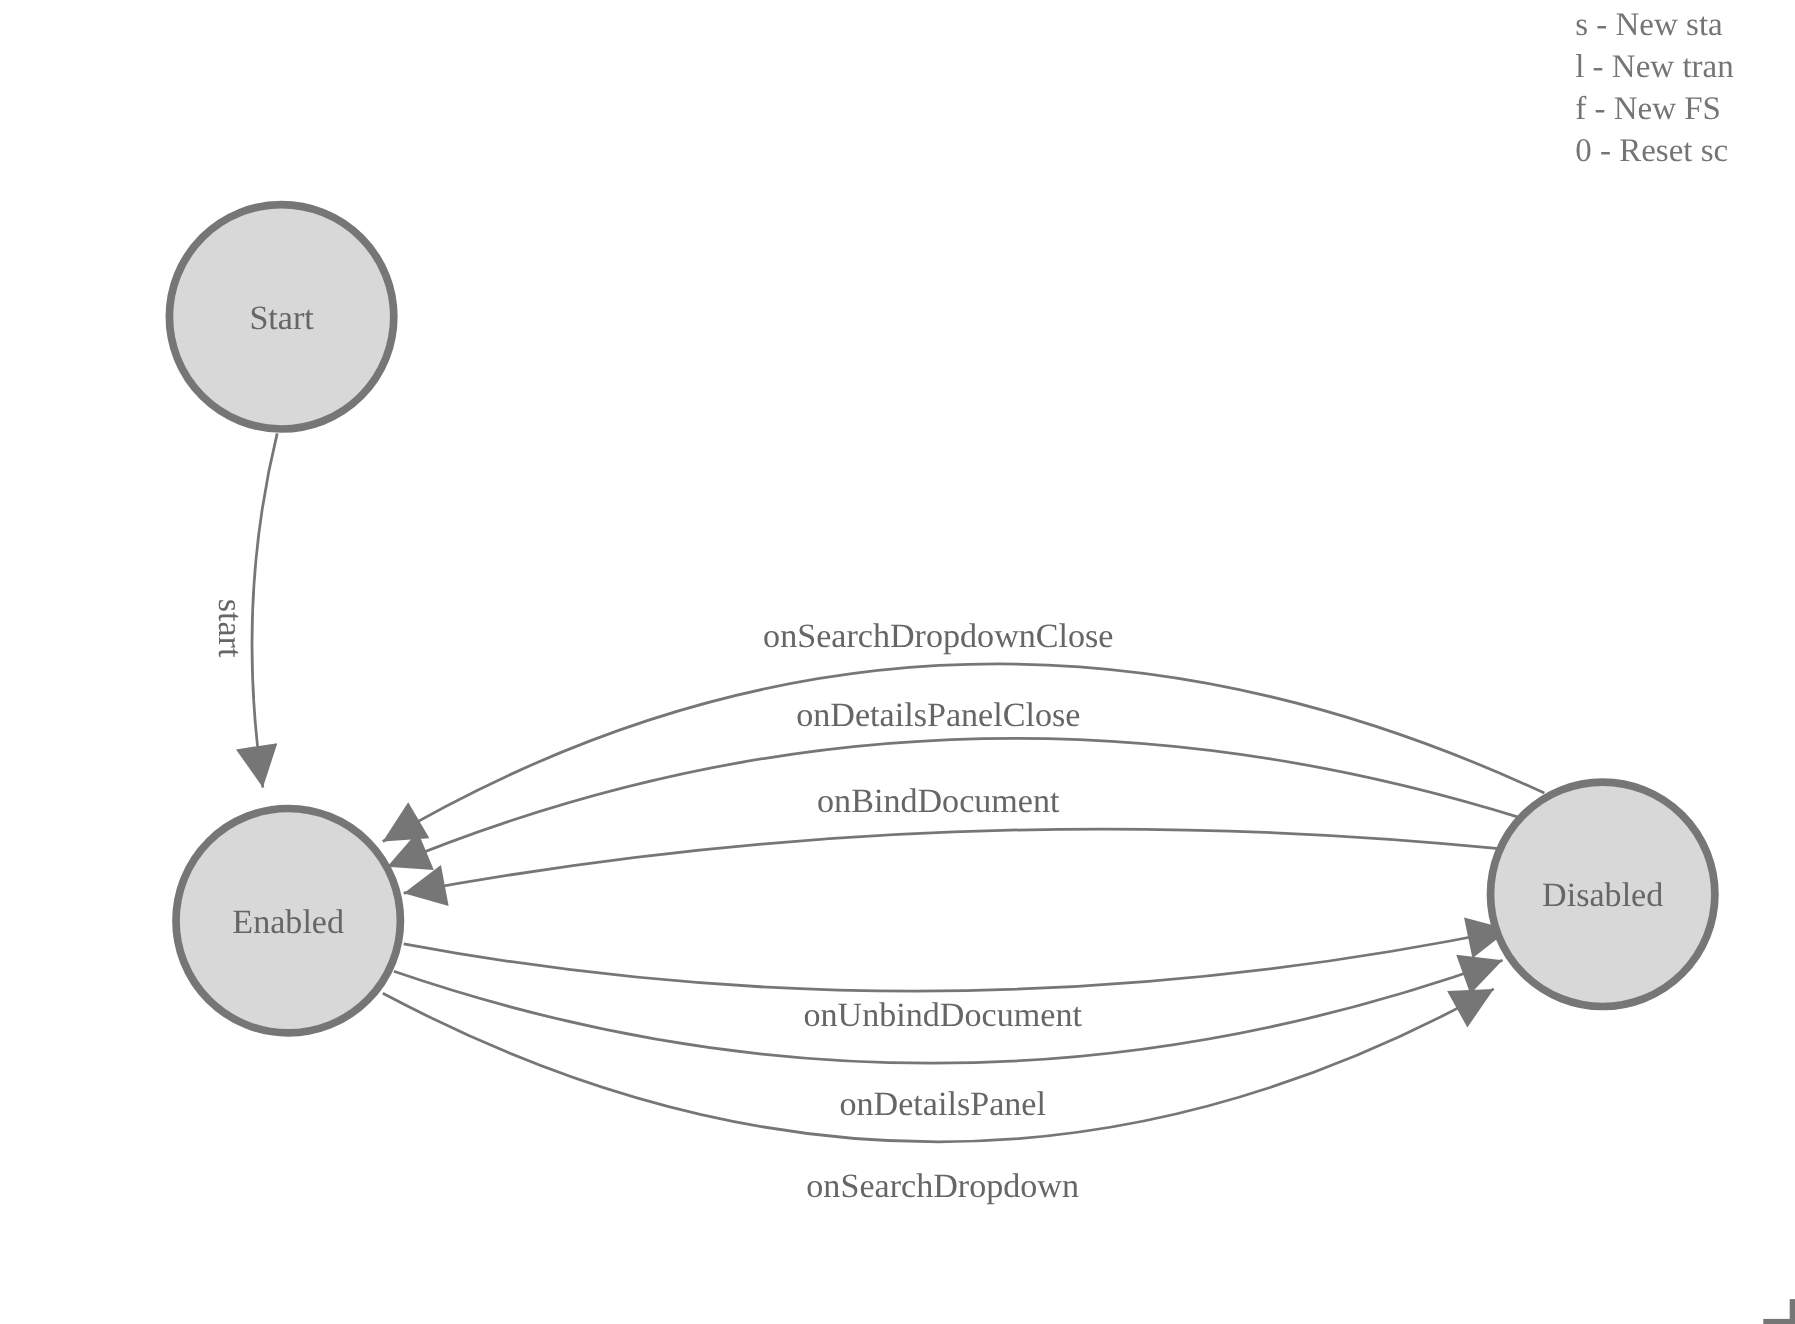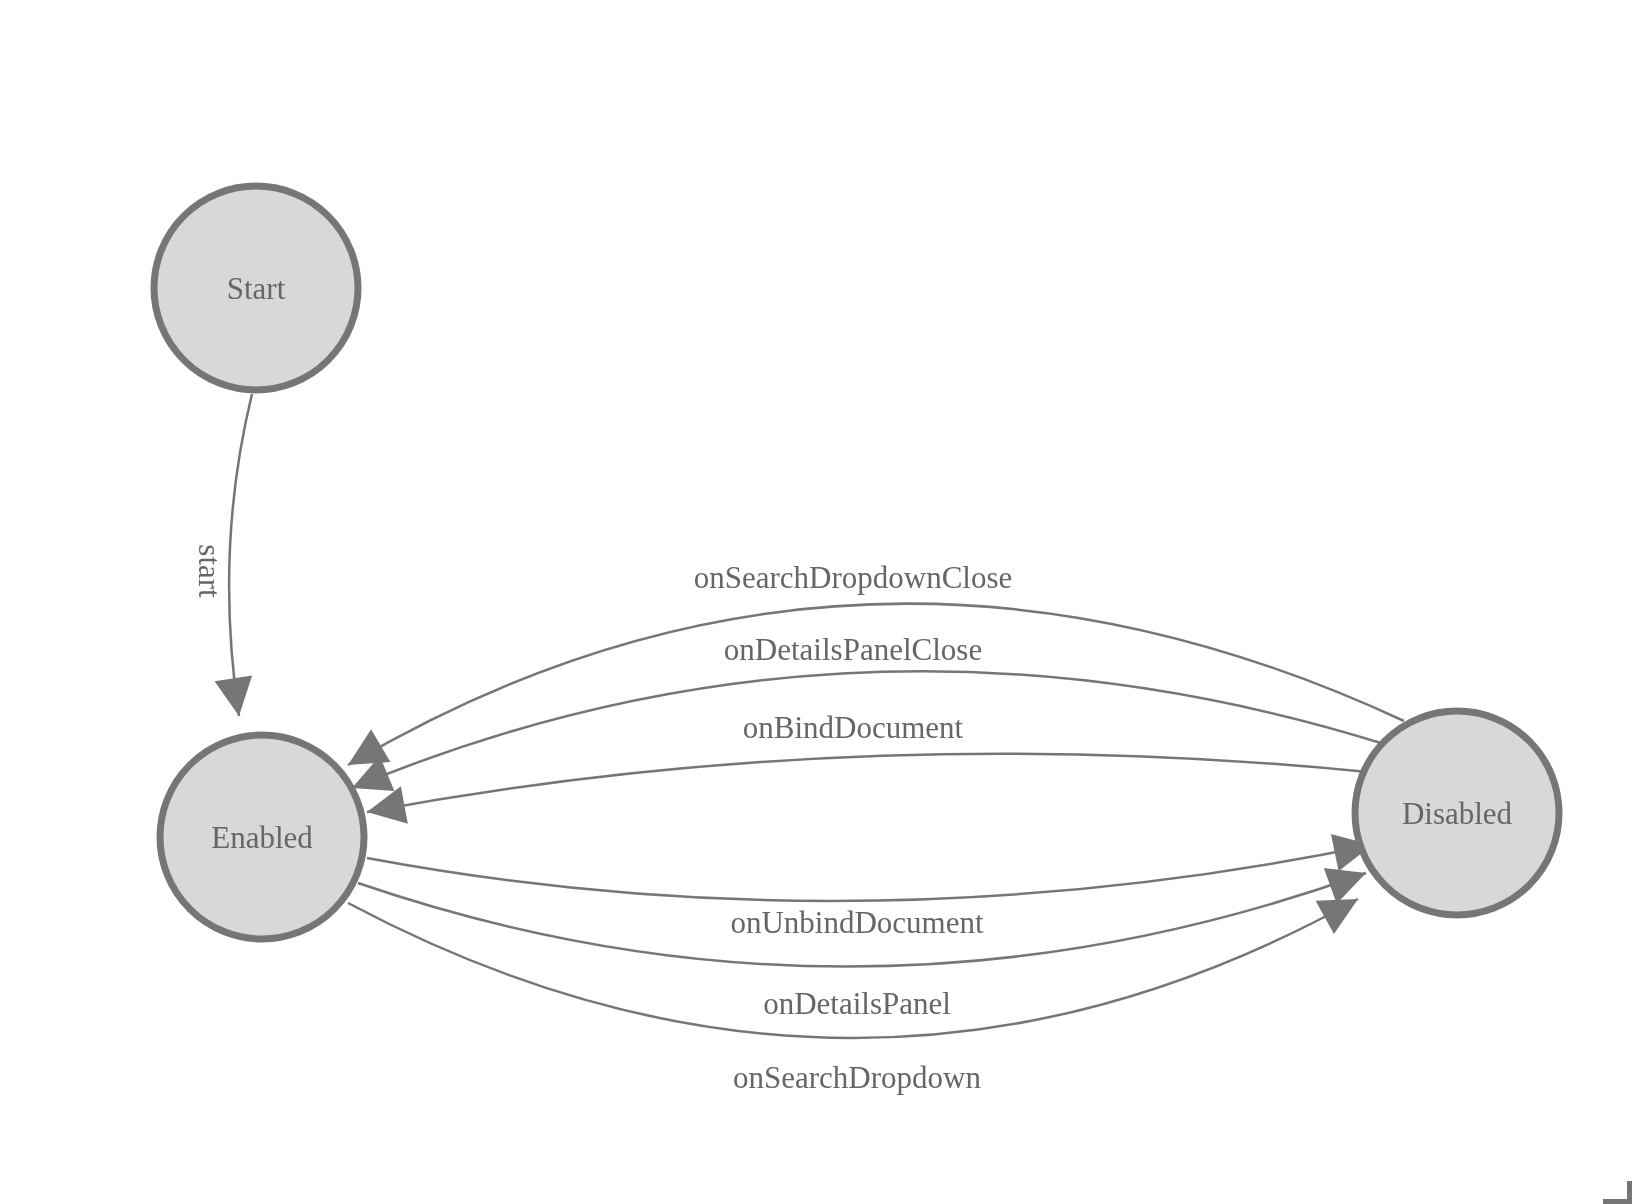--- a/index.html
+++ b/index.html
@@ -81,14 +81,20 @@
     <text class="edge-label" x="857" y="933">onUnbindDocument</text>
     <text class="edge-label" x="857" y="1014">onDetailsPanel</text>
     <text class="edge-label" x="857" y="1088">onSearchDropdown</text>
 
     <g>
       <rect class="corner-rect" x="1627" y="1181" width="5" height="23"></rect>
       <rect class="corner-rect" x="1603" y="1199" width="29" height="5"></rect>
     </g>
   </svg>
 
+  <div class="legend">
+    <div>s - New sta</div>
+    <div>l - New tran</div>
+    <div>f - New FS</div>
+    <div>0 - Reset sc</div>
+  </div>
 
 </div>
 
 </body></html>

